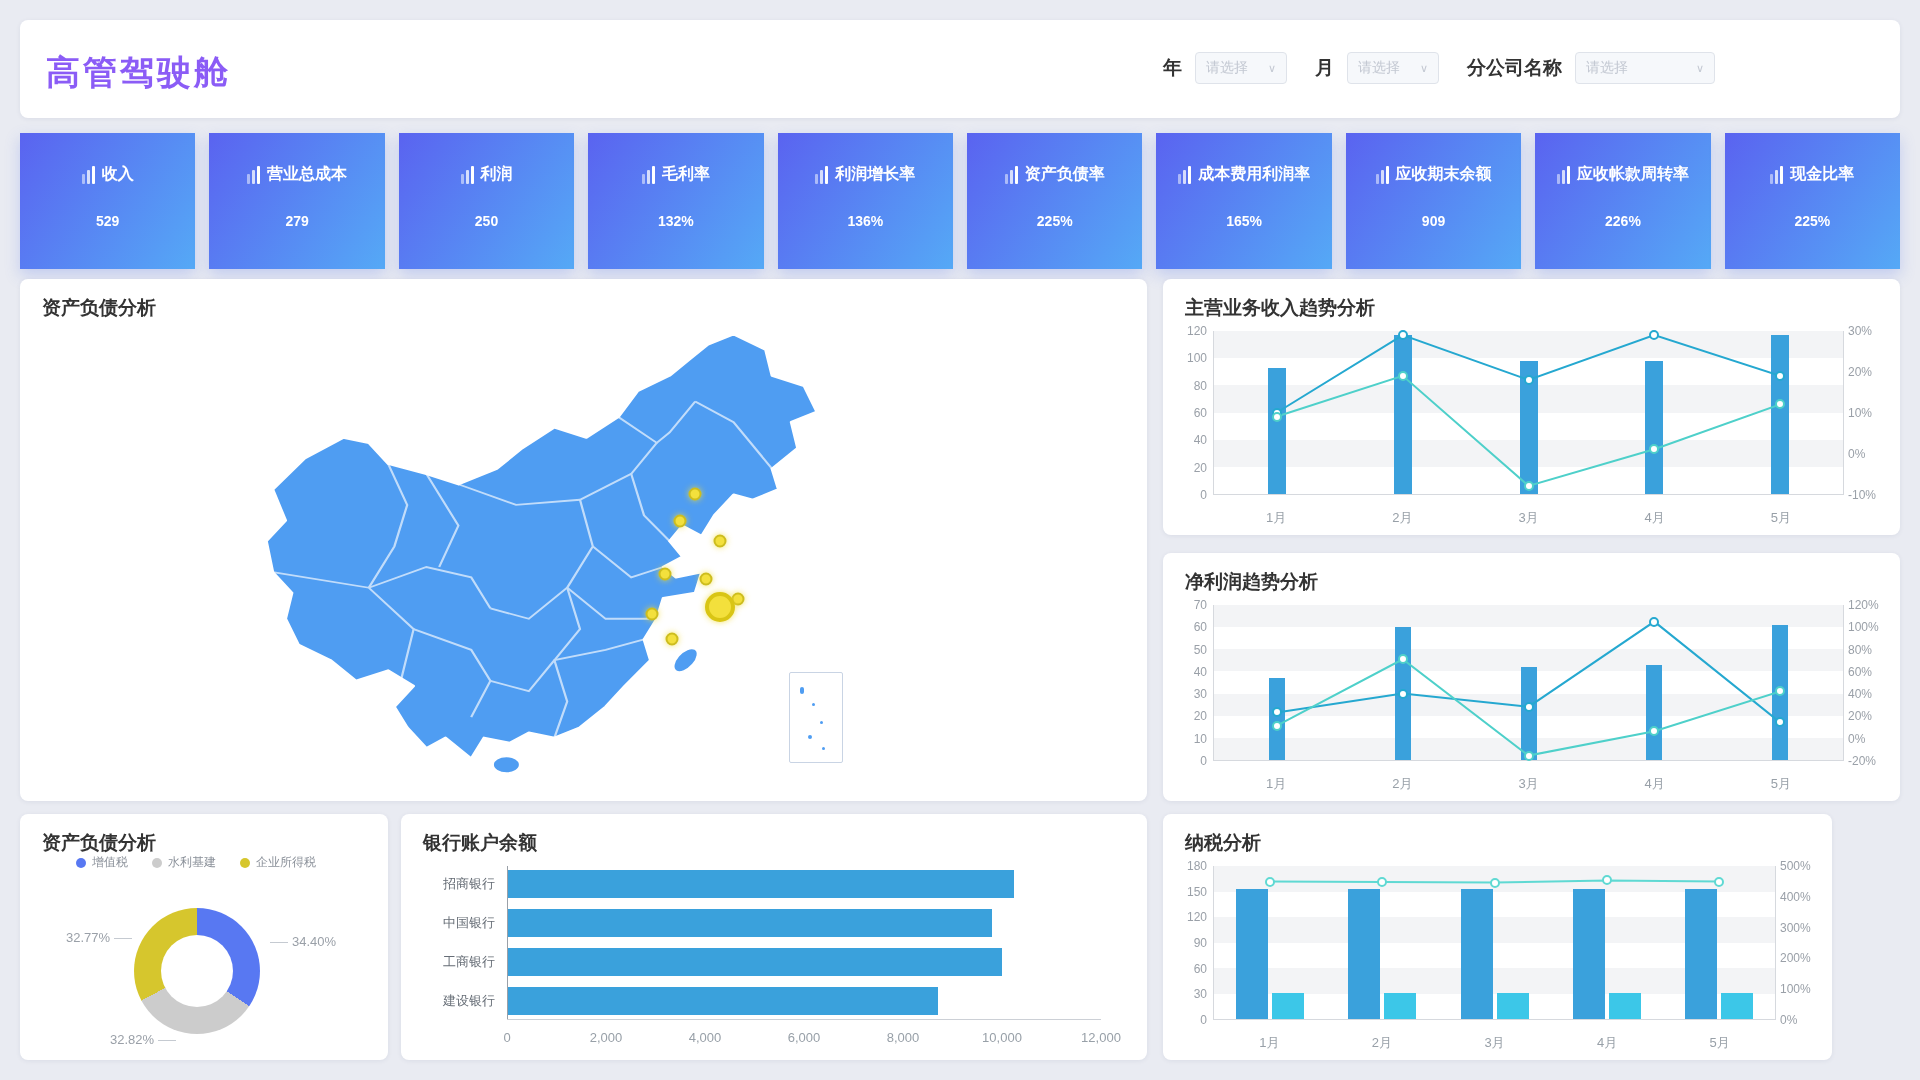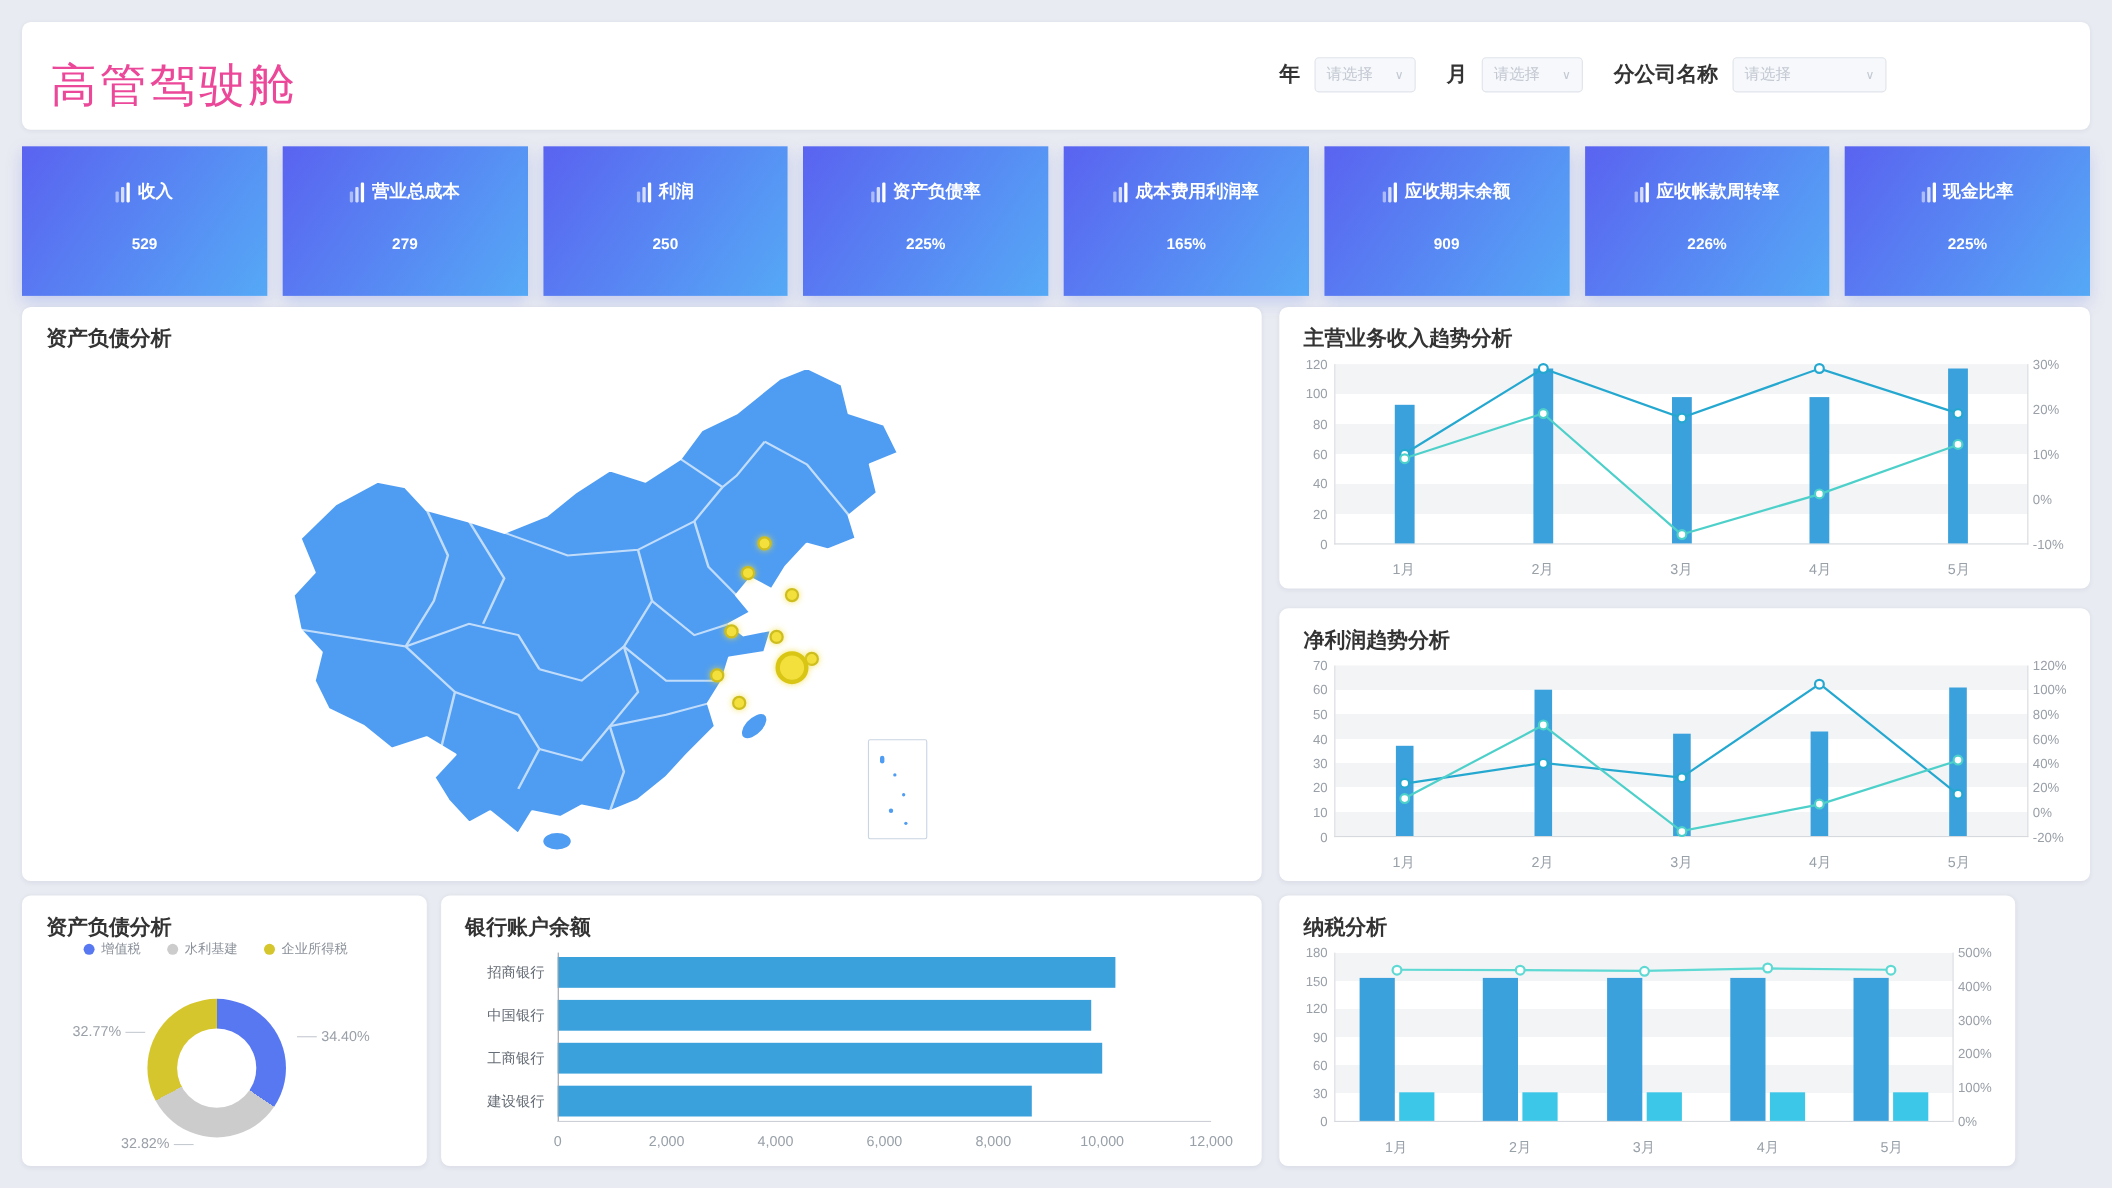--- a/index.html
+++ b/index.html
@@ -3,21 +3,21 @@
 <meta charset="utf-8">
 <style>
   html,body{margin:0;padding:0}
   body{width:1920px;height:1080px;position:relative;background:#e9ebf2;
        font-family:"Liberation Sans","DejaVu Sans",sans-serif;overflow:hidden}
   .panel{position:absolute;background:#fff;border-radius:8px;box-shadow:0 1px 5px rgba(31,45,80,.07)}
   .ptitle{position:absolute;top:16px;left:22px;font-size:19px;font-weight:700;color:#333;z-index:3}
 
   
   #header{left:20px;top:20px;width:1880px;height:98px}
-  #page-title{position:absolute;left:26px;top:30px;font-size:42px;font-weight:400;color:#ec4899;letter-spacing:3px}
+  #page-title{position:absolute;left:26px;top:30px;font-size:34px;font-weight:700;color:#8b5cf6;letter-spacing:3px}
   #filters{position:absolute;right:185px;top:32px;display:flex;align-items:center}
   .flabel{font-size:19px;font-weight:700;color:#333;margin-right:13px;white-space:nowrap}
   .fselect{height:32px;width:92px;border:1px solid #dfe3ea;border-radius:4px;background:#f6f8fb;
            color:#c3c8d2;font-size:14px;display:flex;align-items:center;justify-content:space-between;
            padding:0 10px;box-sizing:border-box;margin-right:28px;cursor:not-allowed}
   .fselect.wide{width:140px;margin-right:0}
   .chev{font-size:11px;color:#c3c8d2}
 
   
   #kpi{position:absolute;left:20px;top:133px;width:1880px;height:136px;display:flex;gap:14px}
@@ -134,20 +134,42 @@
     <div class="card">
       <div class="trow">
         <span class="bars">
           <i></i>
           <i></i>
           <i></i>
         </span>
         <span class="ttl">利润</span>
       </div>
       <div class="val">250</div>
+    </div>
+    <div class="card">
+      <div class="trow">
+        <span class="bars">
+          <i></i>
+          <i></i>
+          <i></i>
+        </span>
+        <span class="ttl">毛利率</span>
+      </div>
+      <div class="val">132%</div>
+    </div>
+    <div class="card">
+      <div class="trow">
+        <span class="bars">
+          <i></i>
+          <i></i>
+          <i></i>
+        </span>
+        <span class="ttl">利润增长率</span>
+      </div>
+      <div class="val">136%</div>
     </div>
     <div class="card">
       <div class="trow">
         <span class="bars">
           <i></i>
           <i></i>
           <i></i>
         </span>
         <span class="ttl">资产负债率</span>
       </div>

